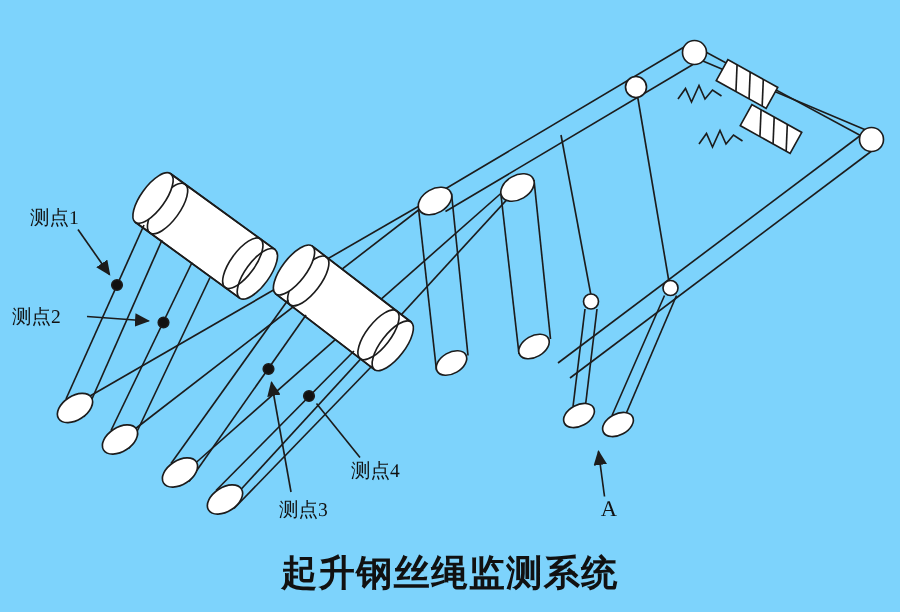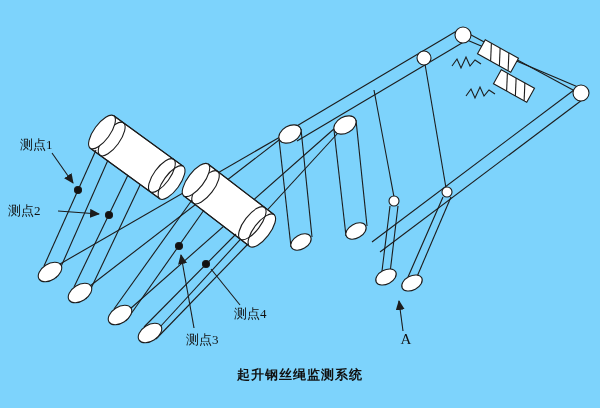--- a/index.html
+++ b/index.html
@@ -40,21 +40,21 @@
     font-size: 15px;
     fill: #111111;
     stroke: none;
   }
   .caption {
     position: absolute;
     top: 366px;
     left: 0;
     width: 100%;
     text-align: center;
-    font-size: 13px;
+    font-size: 24px;
     font-weight: bold;
     letter-spacing: 1px;
     color: #111111;
   }
 </style>
 </head>
 <body>
 
 <div class="stage">
   <svg width="600" height="408" viewBox="0 0 600 408">

